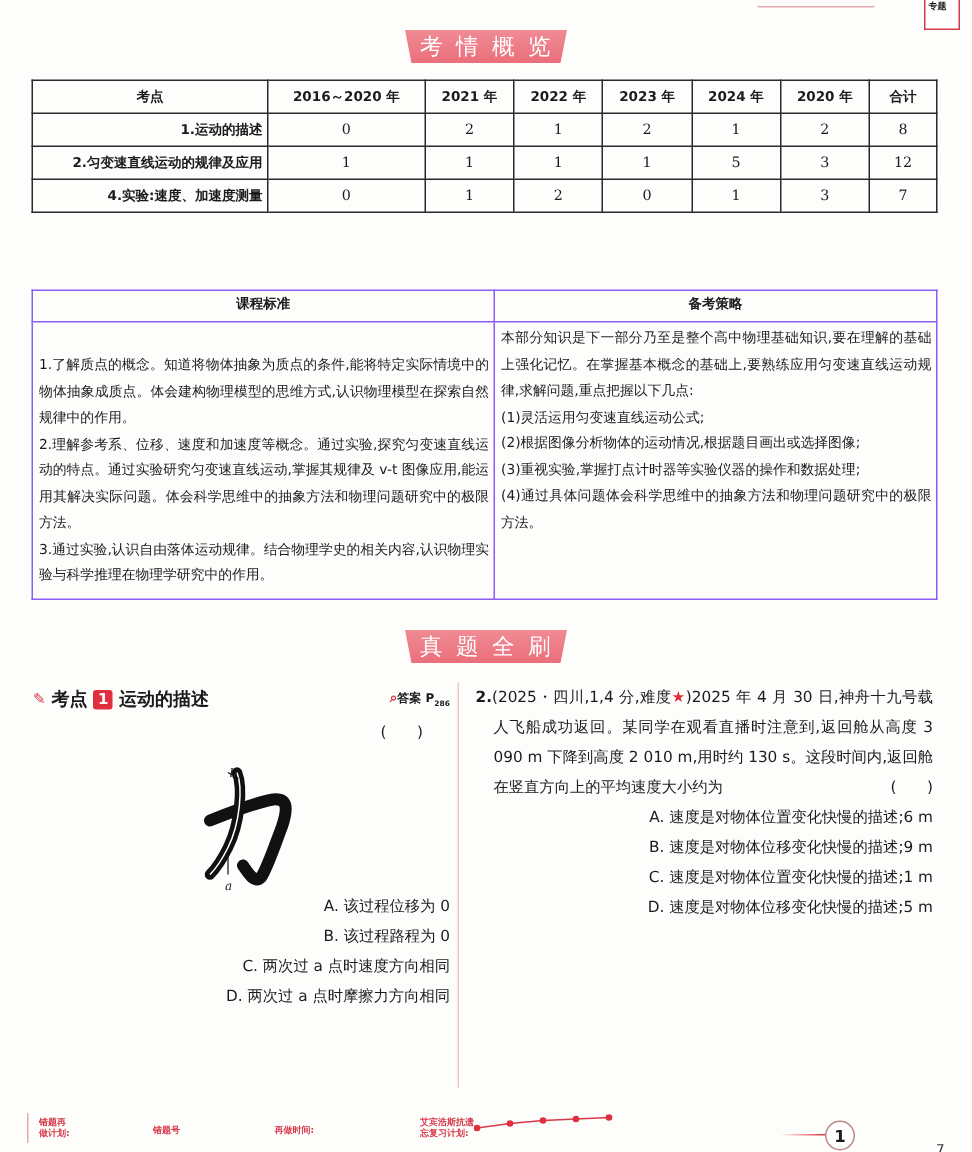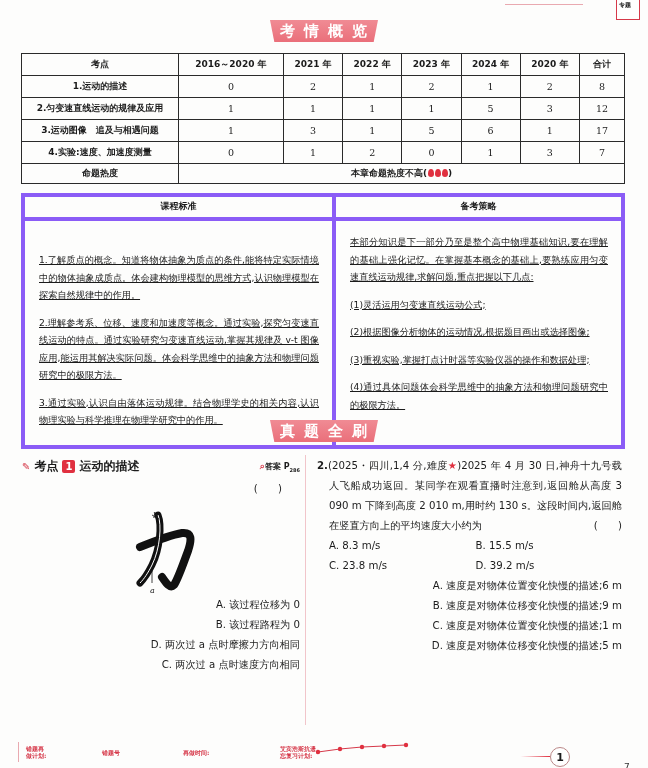--- a/index.html
+++ b/index.html
@@ -12,48 +12,48 @@
     position: absolute; top: 0; right: 8px; width: 24px; height: 20px;
     border: 1.5px solid #d6394a; border-top: none; background: #fff;
     font-size: 6px; line-height: 7px; font-weight: bold; padding: 1px 2px; box-sizing: border-box;
   }
   .top-rule { position: absolute; top: 4px; left: 505px; width: 78px; height: 1px; background: #e9a9b0; }
   .ribbon {
     position: absolute; left: 50%; transform: translateX(-50%);
     width: 108px; height: 22px;
     background: linear-gradient(180deg, #f08b94 0%, #ea6f7a 100%);
     clip-path: polygon(0 0, 100% 0, 96% 100%, 4% 100%);
-    color: #fff; font-weight: bold; font-size: 15px; letter-spacing: 9px;
+    color: #fff; font-weight: normal; font-size: 15px; letter-spacing: 9px;
     display: flex; align-items: center; justify-content: center; padding-left: 8px; box-sizing: border-box;
   }
   .ribbon.r1 { top: 20px; }
   .ribbon.r2 { top: 420px; }
 
   table.stats {
     position: absolute; left: 21px; top: 53px; width: 604px;
     border-collapse: collapse; font-size: 9px; font-weight: bold;
   }
   table.stats td, table.stats th {
     border: 1px solid #2a2a2a; height: 21px; text-align: center; padding: 0 3px;
   }
   table.stats th { font-weight: bold; }
-  table.stats td.topic { text-align: center; font-weight: bold; }
+  table.stats td.topic { text-align: right; font-weight: bold; }
   table.stats td.num { font-family: "DejaVu Serif", serif; font-weight: normal; font-size: 9.5px; }
   table.stats tr.heat td { height: 19px; }
   .flame { display: inline-block; width: 6px; height: 8px; background: #e0303f; border-radius: 50% 50% 50% 50% / 60% 60% 40% 40%; margin: 0 0.5px; vertical-align: -1px; }
 
   table.standards {
     position: absolute; left: 21px; top: 193px; width: 604px;
     border-collapse: collapse; font-size: 9.2px; line-height: 17.5px;
   }
-  table.standards td, table.standards th { border: 4px solid #8b5cf6; vertical-align: top; }
+  table.standards td, table.standards th { border: 1px solid #8b5cf6; vertical-align: top; }
   table.standards th { height: 18px; font-weight: bold; font-size: 9px; vertical-align: middle; }
   table.standards td { padding: 2px 3px 6px 4px; }
   table.standards td.left { width: 300px; padding-top: 20px; }
-  .para { margin: 10px; text-align: justify; text-decoration: underline; }
+  .para { margin: 0; text-align: justify; }
 
   .col-divider { position: absolute; left: 305px; top: 455px; width: 1px; height: 270px; background: #f1c5ca; }
 
   .left-col { position: absolute; left: 22px; top: 458px; width: 278px; }
   .right-col { position: absolute; left: 317px; top: 456px; width: 305px; }
   .sec-head { display: flex; align-items: center; font-weight: bold; font-size: 12px; }
   .sec-head .pencil { color: #d6394a; font-size: 10px; margin-right: 4px; }
   .sec-head .badge { background: #e0303f; color: #fff; font-size: 10px; width: 13px; height: 13px; display: inline-flex; align-items: center; justify-content: center; border-radius: 2px; margin: 0 4px; }
   .sec-head .answer { margin-left: auto; font-size: 8px; font-weight: bold; }
   .sec-head .answer .mag { color: #d6394a; font-size: 9px; }
@@ -114,42 +114,28 @@
     <td class="topic">2.匀变速直线运动的规律及应用</td>
     <td class="num">1</td>
     <td class="num">1</td>
     <td class="num">1</td>
     <td class="num">1</td>
     <td class="num">5</td>
     <td class="num">3</td>
     <td class="num">12</td>
   </tr>
   <tr>
-    <td class="topic">3.运动图像　追及与相遇问题</td>
-    <td class="num">1</td>
-    <td class="num">3</td>
-    <td class="num">1</td>
-    <td class="num">5</td>
-    <td class="num">6</td>
-    <td class="num">1</td>
-    <td class="num">17</td>
-  </tr>
-  <tr>
     <td class="topic">4.实验:速度、加速度测量</td>
     <td class="num">0</td>
     <td class="num">1</td>
     <td class="num">2</td>
     <td class="num">0</td>
     <td class="num">1</td>
     <td class="num">3</td>
     <td class="num">7</td>
-  </tr>
-  <tr class="heat">
-    <td>命题热度</td>
-    <td colspan="7"><span>本章命题热度不高(</span><span id="flames"><span class="flame"></span><span class="flame"></span><span class="flame"></span></span><span>)</span></td>
   </tr>
 </tbody>
   </table>
 
 <table class="standards">
   <tbody>
       <tr>
     <th>课程标准</th>
     <th>备考策略</th>
   </tr>
@@ -193,34 +179,28 @@
         <path d="M36 10 C40 20 38 44 30 60 C26 68 22 74 18 78" fill="none" stroke="#111" stroke-width="7" stroke-linecap="round"></path>
         <path d="M36 10 C40 20 38 44 30 60 C26 68 22 74 18 78" fill="none" stroke="#fff" stroke-width="1"></path>
         <line x1="30" y1="10" x2="37" y2="14" stroke="#111" stroke-width="0.8"></line>
         <line x1="30" y1="66" x2="30" y2="78" stroke="#111" stroke-width="0.8"></line>
       </svg>
       <span style="position:absolute;left:131px;top:1px;font-size:8px;font-style:italic;font-family:'DejaVu Serif',serif;">b</span>
       <span style="position:absolute;left:128px;top:76px;font-size:8px;font-style:italic;font-family:'DejaVu Serif',serif;">a</span>
     </div>
     <div class="opt">A. 该过程位移为 0</div>
     <div class="opt">B. 该过程路程为 0</div>
+    <div class="opt">C. 两次过 a 点时速度方向相同</div>
     <div class="opt">D. 两次过 a 点时摩擦力方向相同</div>
-    <div class="opt">C. 两次过 a 点时速度方向相同</div>
   </div>
 </div>
 
 <div class="right-col">
   <div class="q">
     <p class="stem"><span class="qn">2.</span><span>(2025・四川,1,4 分,难度</span><span class="star">★</span><span>)</span><span>2025 年 4 月 30 日,神舟十九号载人飞船成功返回。某同学在观看直播时注意到,返回舱从高度 3 090 m 下降到高度 2 010 m,用时约 130 s。这段时间内,返回舱在竖直方向上的平均速度大小约为</span><span style="float:right">(　　)</span></p>
-    <div class="opts-2col">
-      <div>A. 8.3 m/s</div>
-      <div>B. 15.5 m/s</div>
-      <div>C. 23.8 m/s</div>
-      <div>D. 39.2 m/s</div>
-    </div>
   </div>
 
   <div class="q">
     <div class="opt">A. 速度是对物体位置变化快慢的描述;6 m</div>
     <div class="opt">B. 速度是对物体位移变化快慢的描述;9 m</div>
     <div class="opt">C. 速度是对物体位置变化快慢的描述;1 m</div>
     <div class="opt">D. 速度是对物体位移变化快慢的描述;5 m</div>
   </div>
 </div>
 

